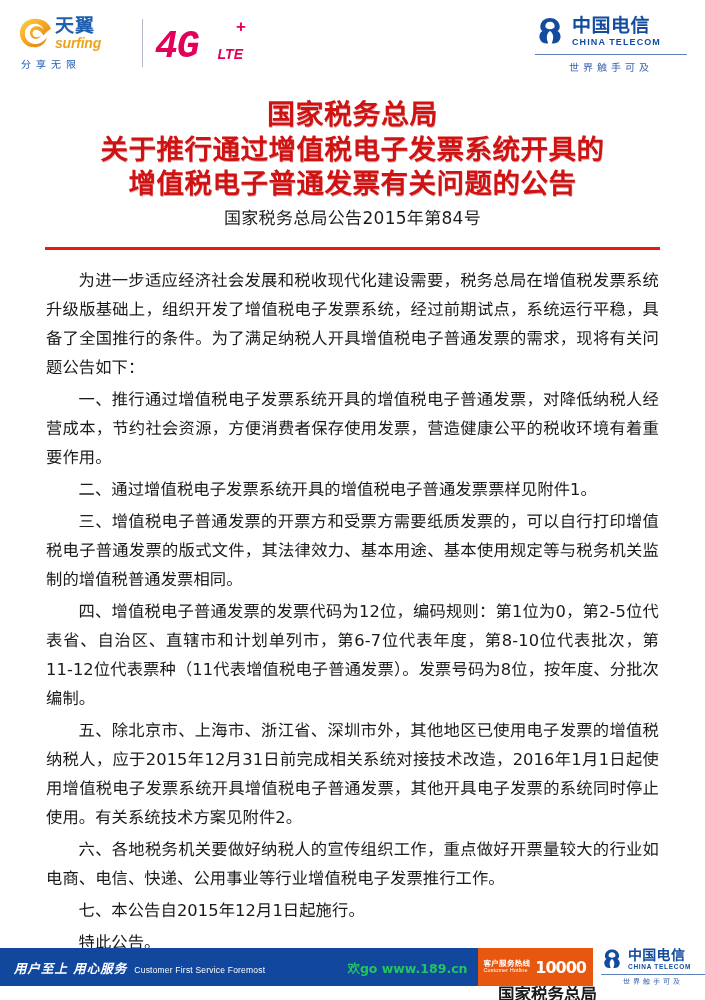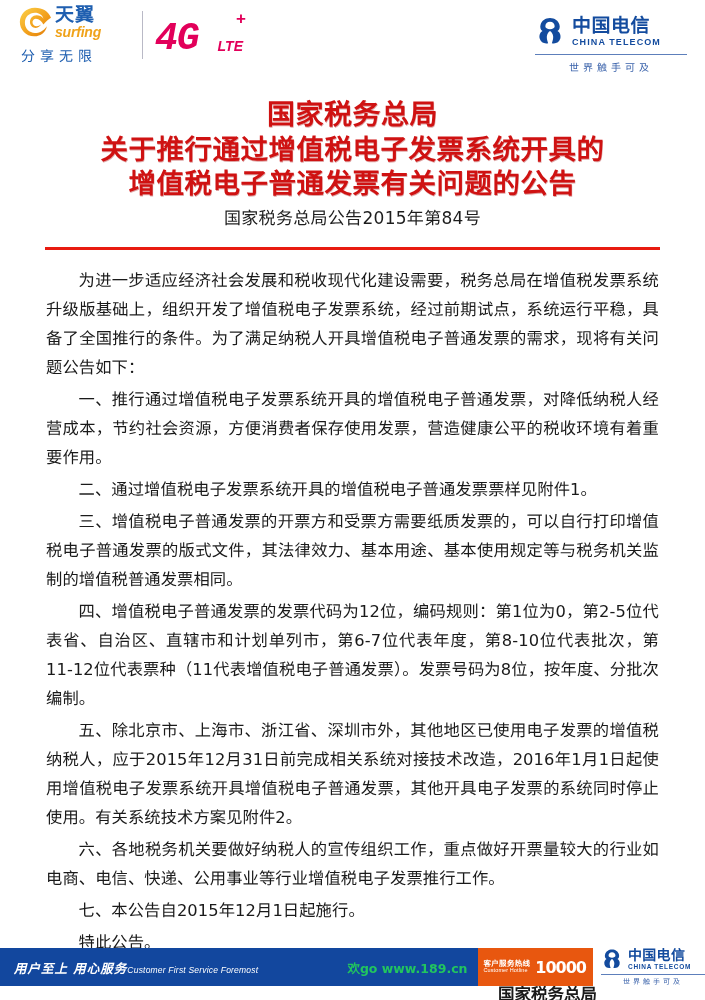--- a/index.html
+++ b/index.html
@@ -19,21 +19,21 @@
   
   .header {
     position: relative;
     height: 92px;
     box-sizing: border-box;
     padding: 0 14px;
   }
   .brand-left {
     position: absolute;
     left: 18px;
-    top: 4px;
+    top: 12px;
     display: flex;
     align-items: center;
     height: 62px;
   }
   .tianyi {
     display: flex;
     flex-direction: column;
     align-items: flex-start;
     width: 118px;
   }
@@ -62,21 +62,21 @@
   }
   .tianyi-en {
     font-size: 14px;
     font-weight: bold;
     font-style: italic;
     color: #f0a31a;
     letter-spacing: -0.2px;
     margin-top: 1px;
   }
   .tianyi-slogan {
-    font-size: 14px;
+    font-size: 10px;
     color: #1f5fb0;
     letter-spacing: 5px;
     margin-top: 6px;
     margin-left: 3px;
     font-family: "DejaVu Sans", sans-serif;
   }
   .divider-vert {
     width: 1px;
     height: 48px;
     background: #b9b9c6;
@@ -250,21 +250,21 @@
   }
   .fb-cn {
     font-size: 12.5px;
     font-weight: bold;
     font-style: italic;
     letter-spacing: 1px;
     font-family: "DejaVu Sans", sans-serif;
   }
   .fb-en {
     font-size: 8.5px;
-    font-style: italic;
+    margin-left: 7px;
     letter-spacing: 0.2px;
   }
   .fb-right {
     display: flex;
     align-items: center;
     height: 100%;
   }
   .fb-url {
     color: #22c55e;
     font-size: 12.5px;

